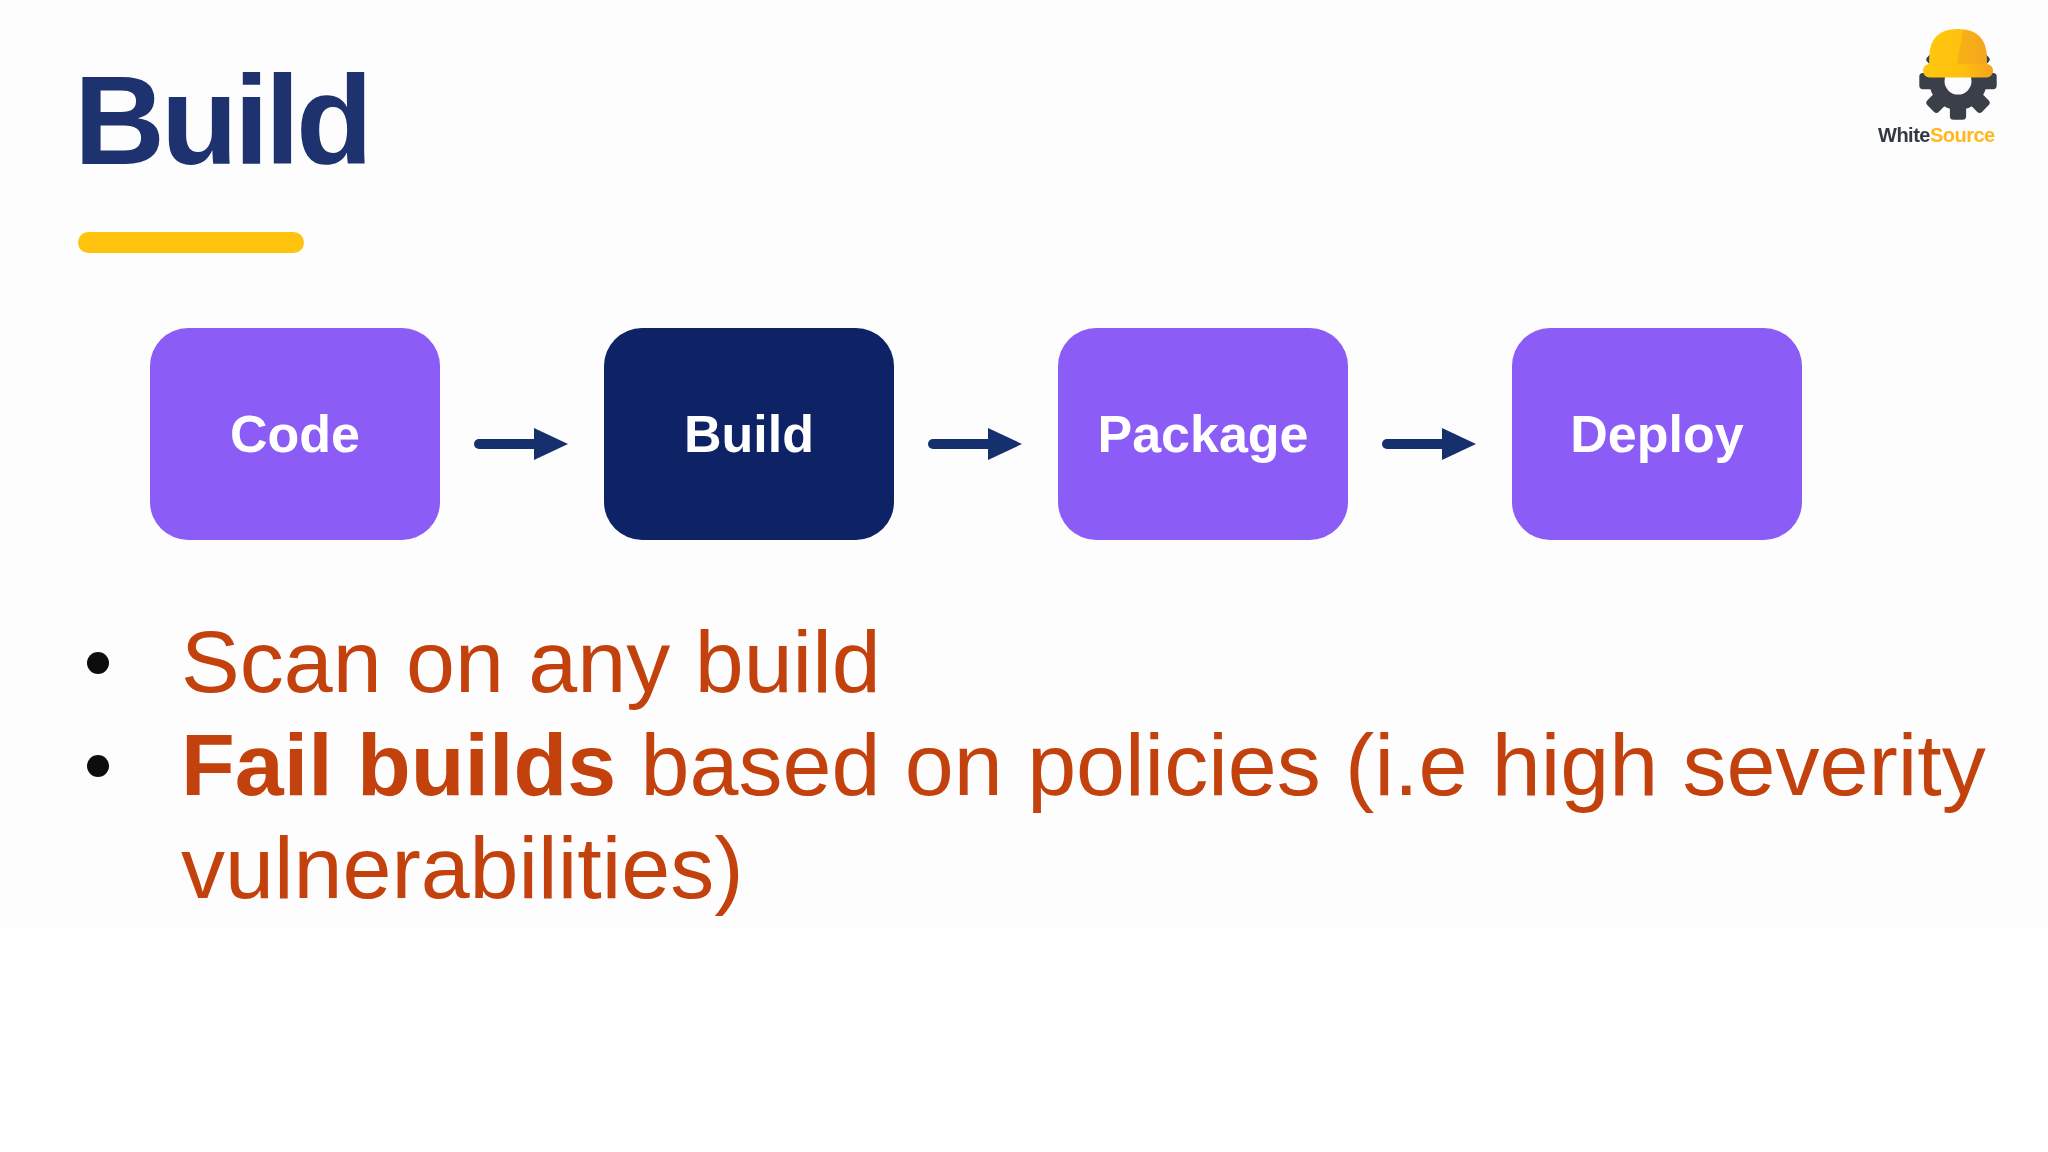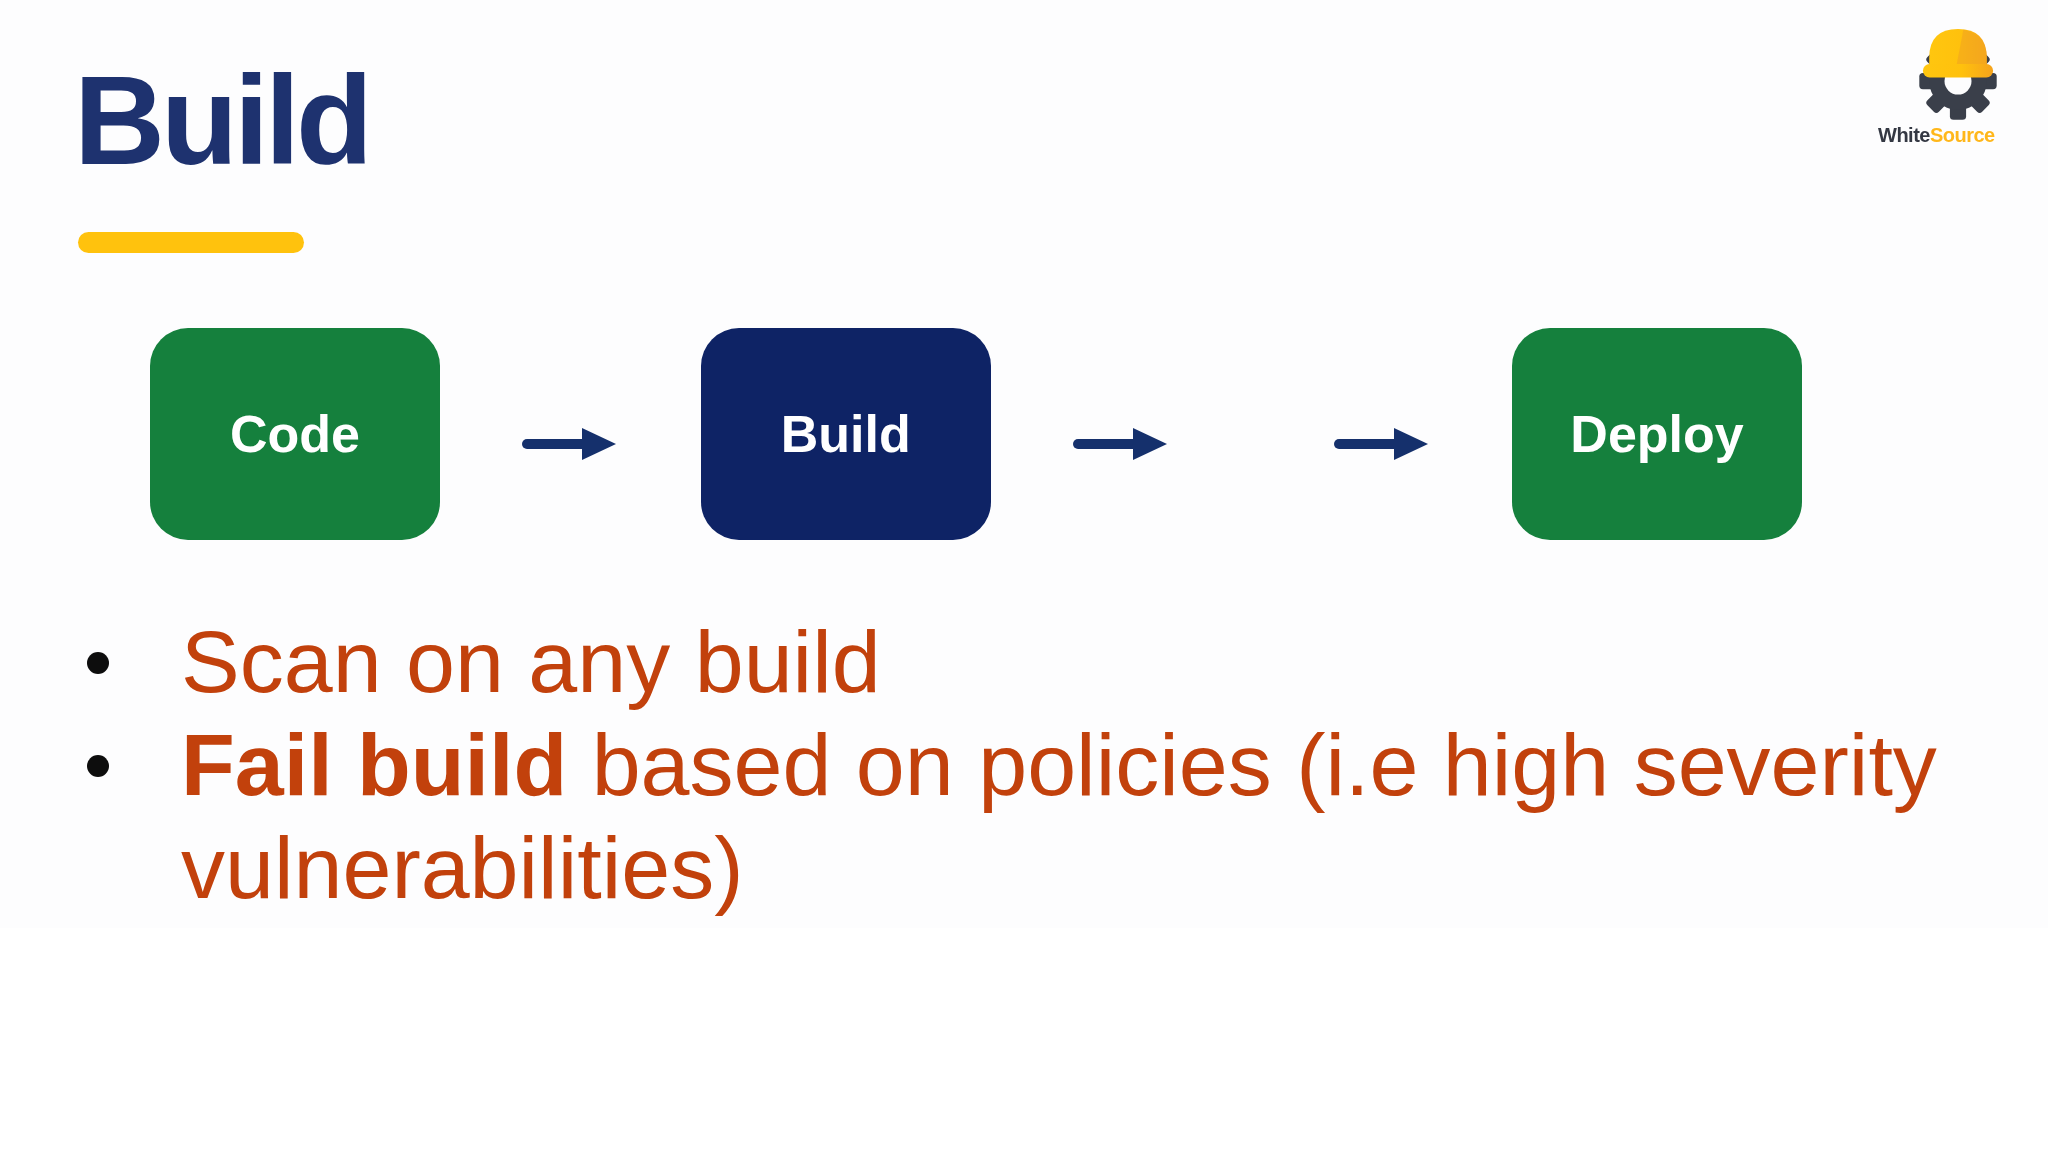--- a/index.html
+++ b/index.html
@@ -37,21 +37,21 @@
   .logo-text .lw{color:#343843;}
   .logo-text .ls{color:#FFB71B;}
   
   .pipeline{
     position:absolute;left:150px;top:328px;
     width:1652px;height:212px;
     display:flex;justify-content:space-between;align-items:stretch;
   }
   .stage{
     width:290px;border-radius:38px;
-    background:#15803d;
+    background:#8b5cf6;
     color:#ffffff;
     display:flex;align-items:center;justify-content:center;
     font-size:52px;font-weight:bold;
   }
   .stage.dark{background:#0E2365;}
   .arrow-cell{
     flex:1;
     display:flex;align-items:center;justify-content:center;
     transform:translateY(10px);
   }
@@ -134,20 +134,23 @@
       <span>Build</span>
     </div>
 
     <div class="arrow-cell">
       <svg width="96" height="36" viewBox="0 0 96 36">
         <line x1="5" y1="18" x2="62" y2="18" stroke="#15306C" stroke-width="10" stroke-linecap="round"></line>
         <polygon points="60,2 94,18 60,34" fill="#15306C"></polygon>
       </svg>
     </div>
 
+    <div class="stage">
+      <span>Package</span>
+    </div>
 
     <div class="arrow-cell">
       <svg width="96" height="36" viewBox="0 0 96 36">
         <line x1="5" y1="18" x2="62" y2="18" stroke="#15306C" stroke-width="10" stroke-linecap="round"></line>
         <polygon points="60,2 94,18 60,34" fill="#15306C"></polygon>
       </svg>
     </div>
 
     <div class="stage">
       <span>Deploy</span>
@@ -156,19 +159,19 @@
   </div>
 
   <ul class="bullets">
     <li>
       <span class="dot"></span>
       <span>Scan on any build</span>
     </li>
     <li>
       <span class="dot"></span>
       <div class="bline">
-        <span class="b">Fail build</span><span> based on policies (i.e high severity</span>
+        <span class="b">Fail builds</span><span> based on policies (i.e high severity</span>
       </div>
       <div>vulnerabilities)</div>
     </li>
   </ul>
 
 </div>
 
 </body></html>

